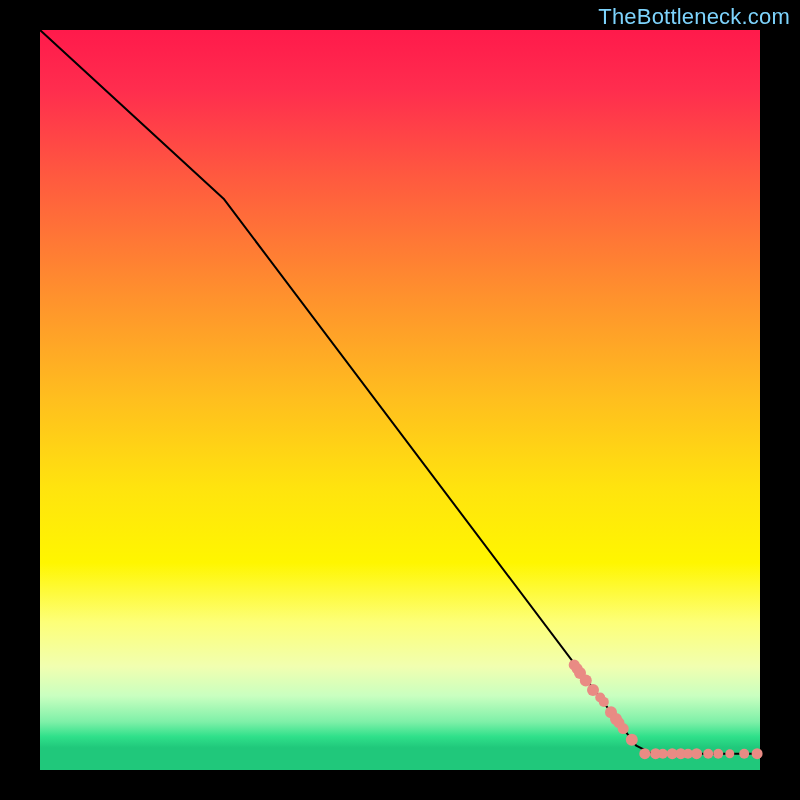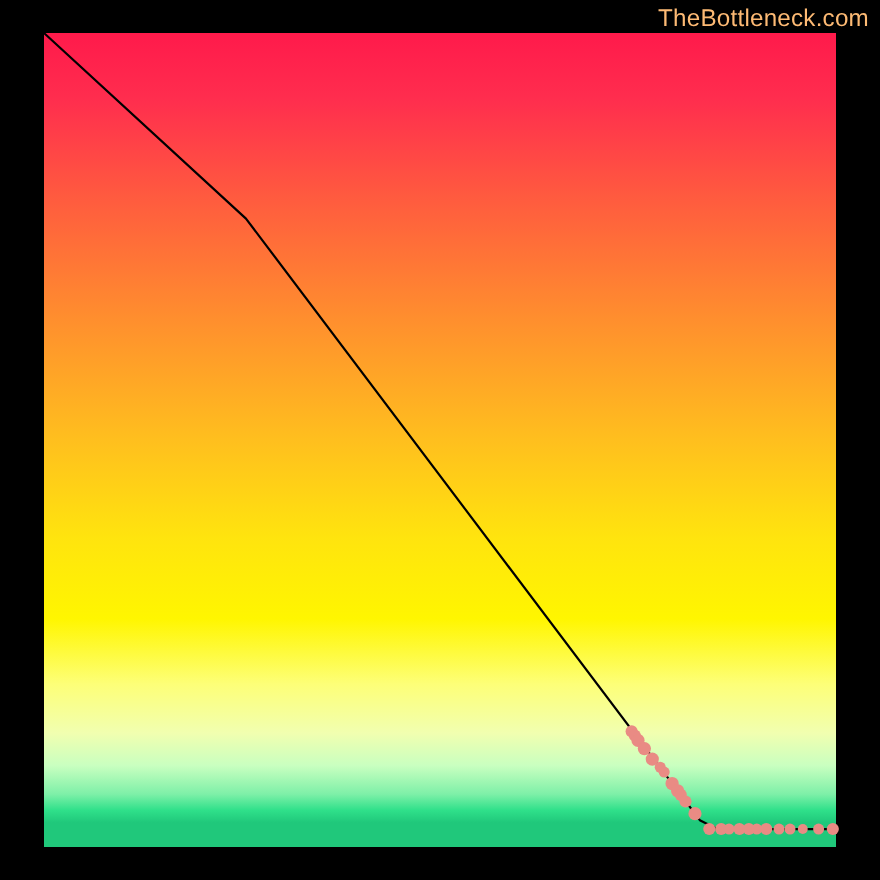--- a/index.html
+++ b/index.html
@@ -14,21 +14,21 @@
   .frame {
     position: relative;
     width: 800px;
     height: 800px;
     background: #000;
   }
   .watermark {
     position: absolute;
     top: 4px;
     right: 10px;
-    color: #fdba74;
+    color: #7dd3fc;
     font-size: 22px;
     font-weight: 500;
     letter-spacing: 0.2px;
     z-index: 40;
     text-align: right;
   }
   svg {
     position: absolute;
     left: 0;
     top: 0;

